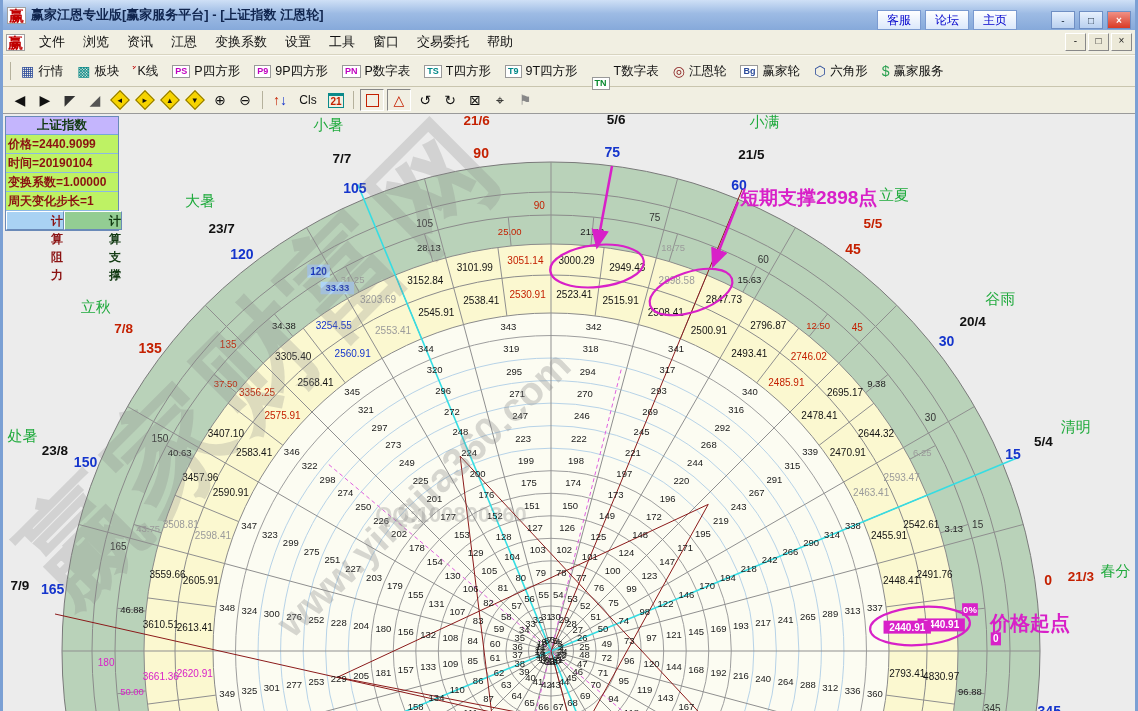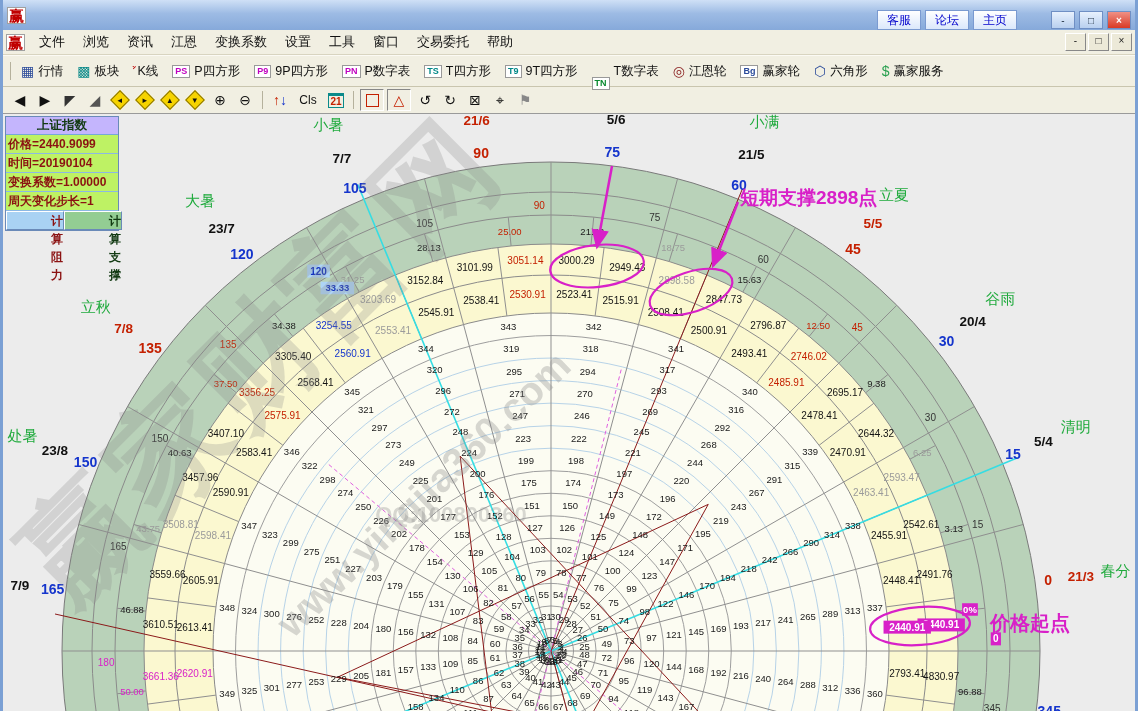--- a/index.html
+++ b/index.html
@@ -41,20 +41,21 @@
   .pbtn.blue{background:#a9d2f3;}
   .pbtn.green{background:#93cd93;color:#123a12;}
 </style>
 </head>
 <body>
 
 <div class="window">
 
   <div class="titlebar">
     <span class="app-icon">赢</span>
+    <span class="title-text">赢家江恩专业版[赢家服务平台] - [上证指数 江恩轮]</span>
     <div class="tb-right">
       <div class="linkbtn">客服</div>
       <div class="linkbtn">论坛</div>
       <div class="linkbtn">主页</div>
       <div style="width:26px"></div>
       <div class="winbtn">-</div>
       <div class="winbtn">□</div>
       <div class="winbtn close">×</div>
     </div>
   </div>

